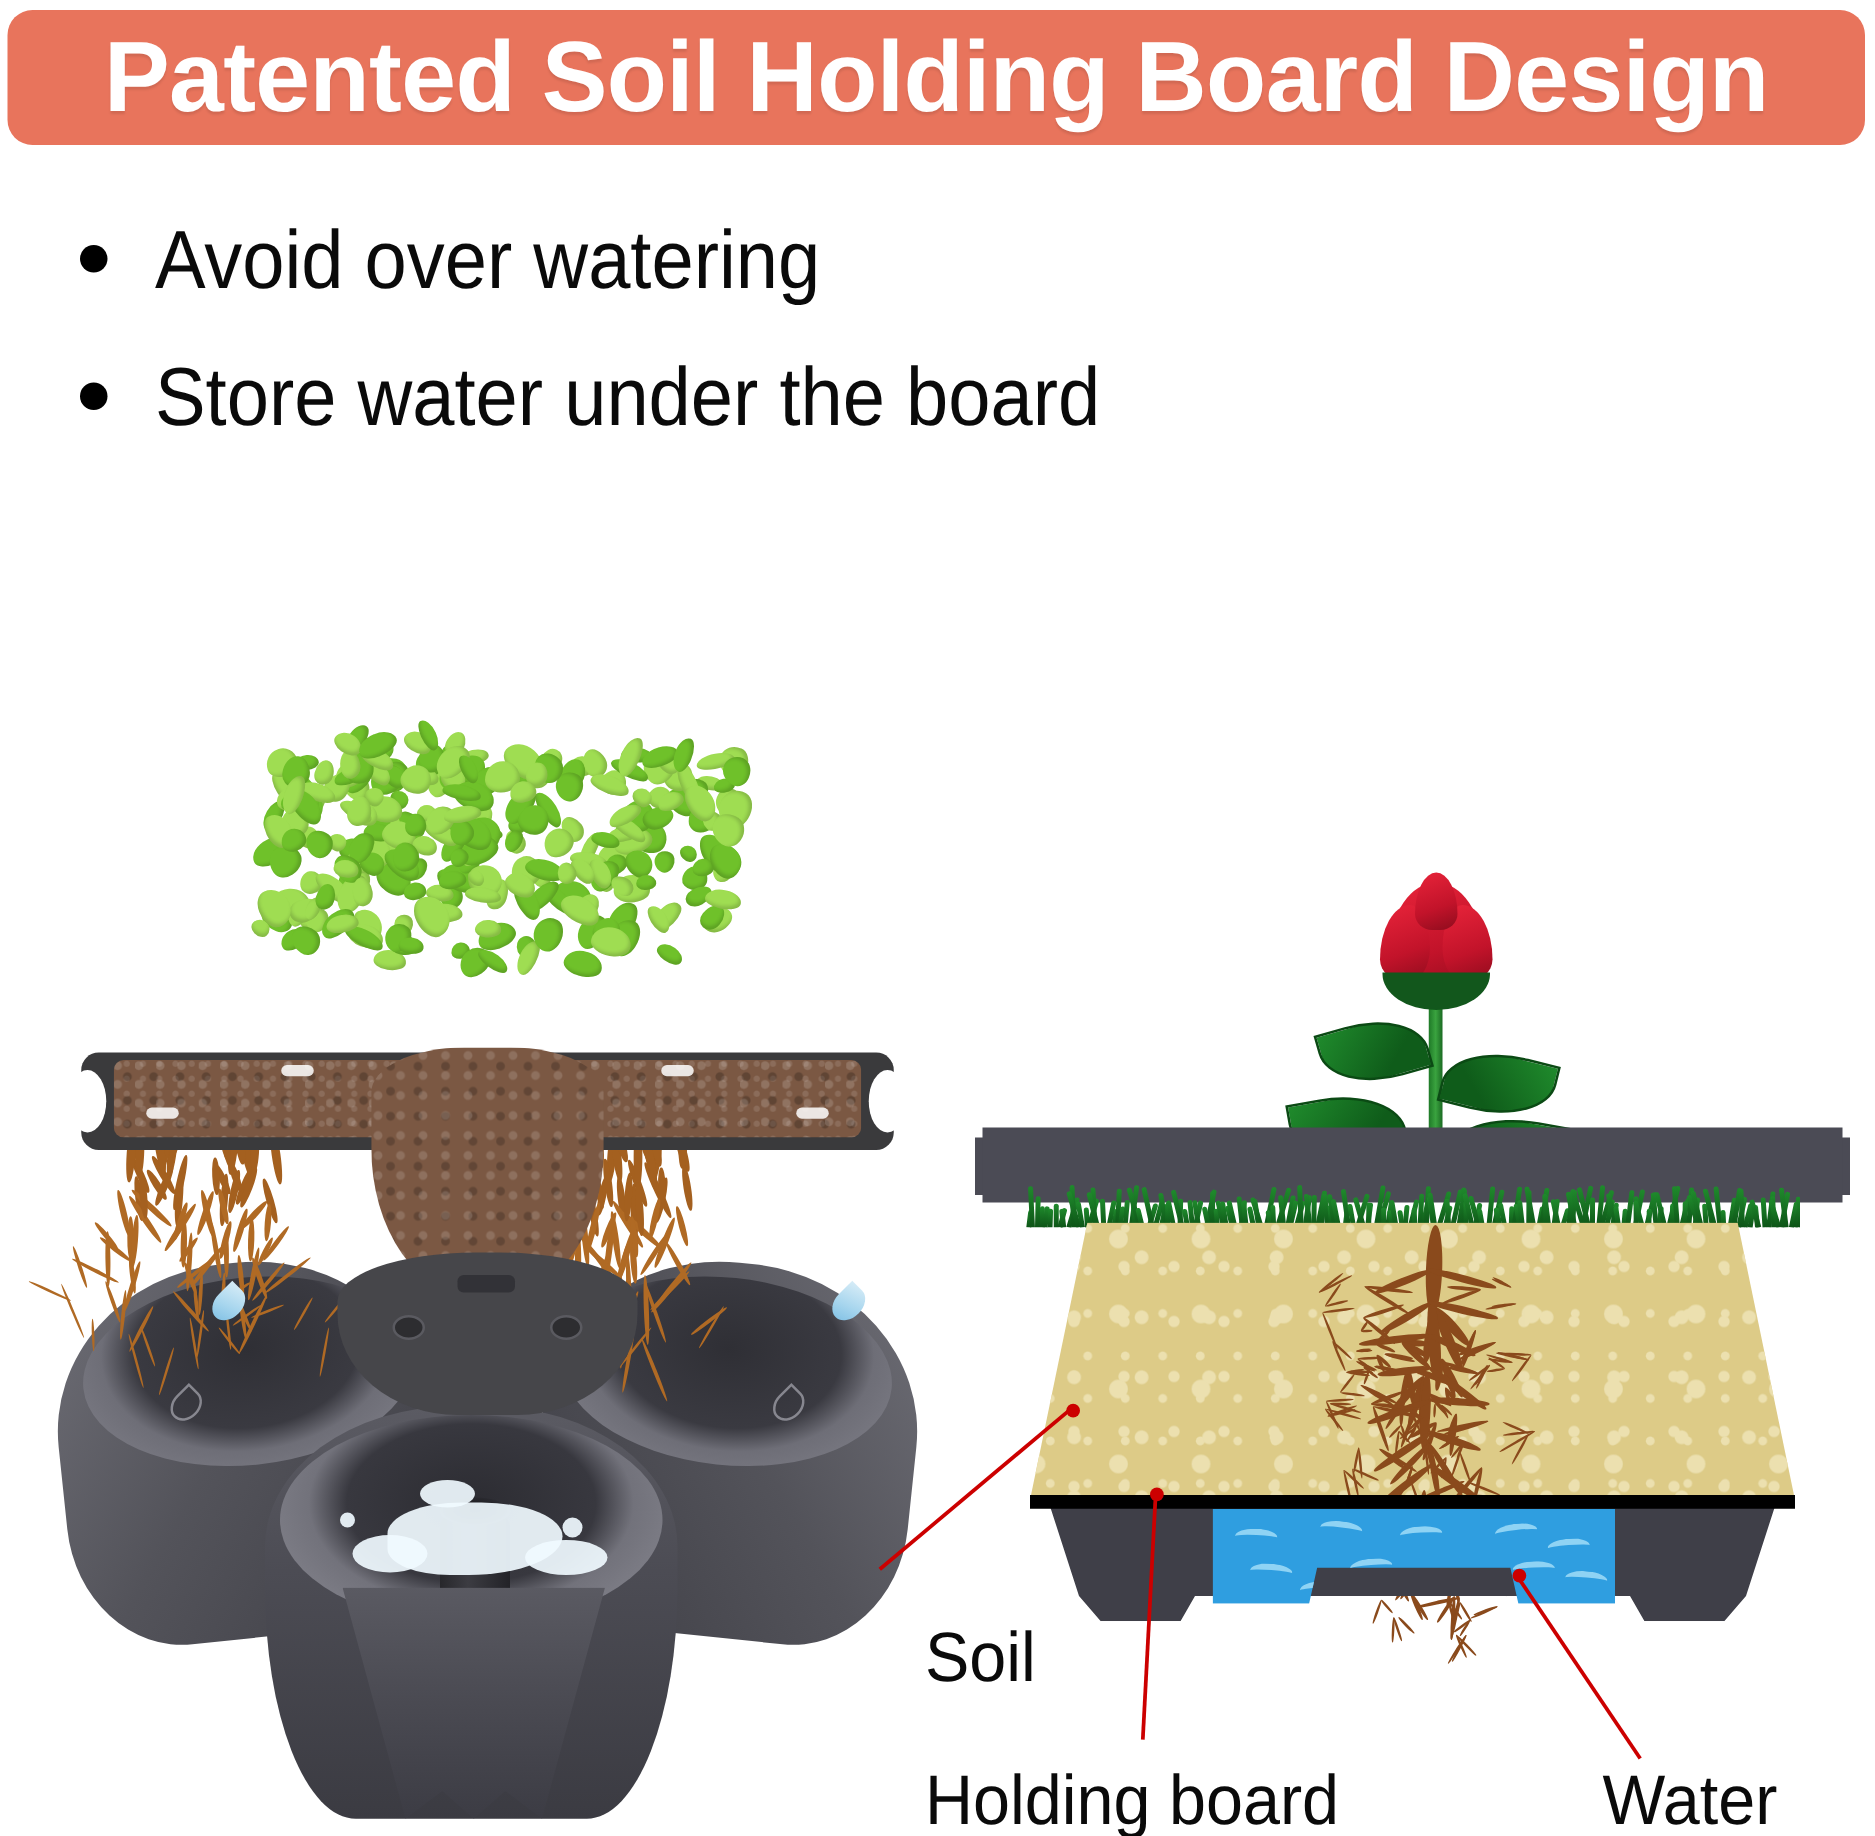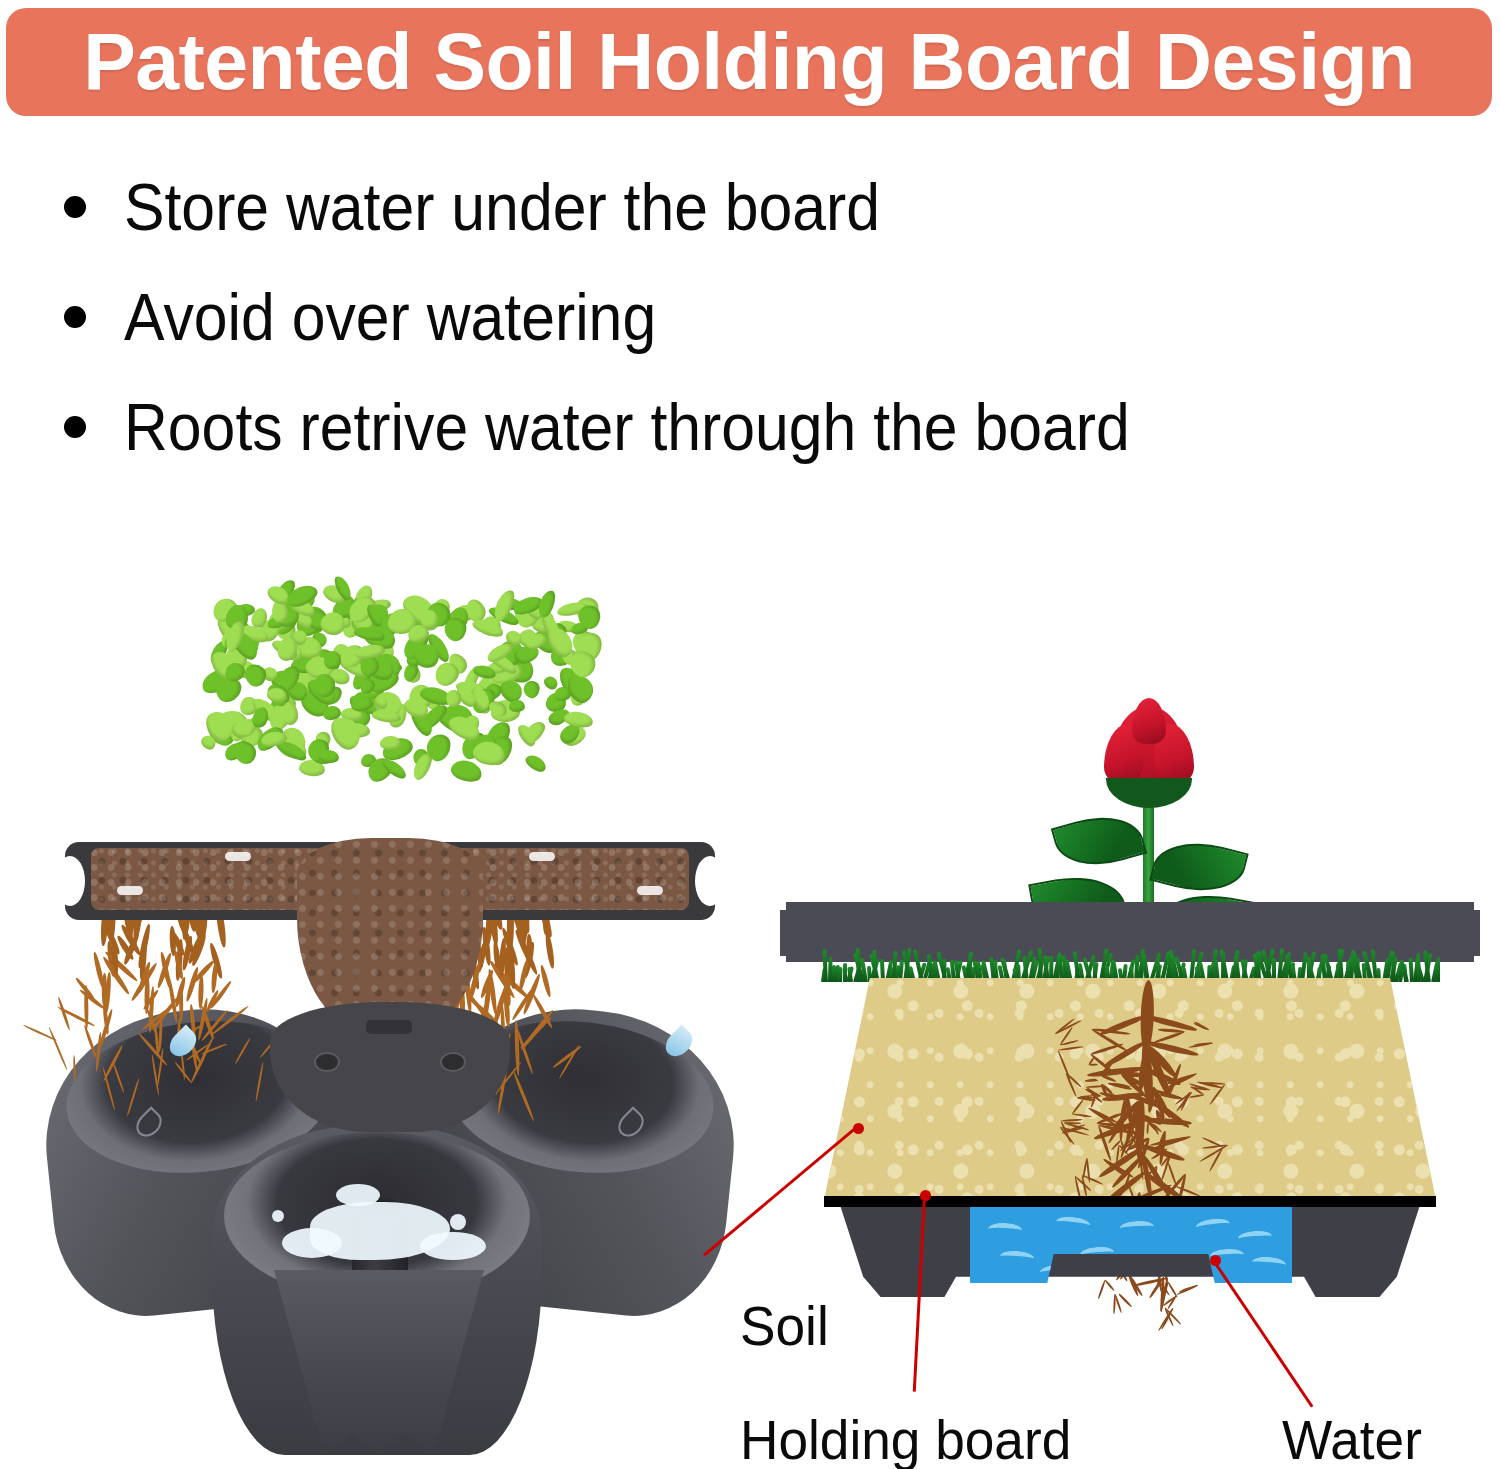--- a/index.html
+++ b/index.html
@@ -408,29 +408,25 @@
 </head>
 <body>
 
 <div id="header-banner">
   <div id="header-title">Patented Soil Holding Board Design</div>
 </div>
 
 <div id="bullet-list">
   <div class="bullet-row">
     <span class="bullet-dot"></span>
-    <span class="bullet-text">Store water under the board</span>
-  </div>
-  <div class="bullet-row">
-    <span class="bullet-dot"></span>
     <span class="bullet-text">Avoid over watering</span>
   </div>
   <div class="bullet-row">
     <span class="bullet-dot"></span>
-    <span class="bullet-text">Roots retrive water through the board</span>
+    <span class="bullet-text">Store water under the board</span>
   </div>
 </div>
 
 <div id="left-photo">
 
   <div class="leafcluster" id="bush" style="left:170px; top:0px; width:400px; height:290px;">
       <div class="leaf-blob" style="left: 108.365px; top: 11.3158px; width: 16.7828px; height: 16.5386px; background: rgb(111, 193, 42); transform: rotate(58.784deg); box-shadow: rgba(0, 0, 0, 0.16) -2px -2px 3px inset;"></div>
       <div class="leaf-blob" style="left: 200.119px; top: 122.52px; width: 16.4078px; height: 25.0343px; background: rgb(159, 221, 82); transform: rotate(17.0619deg); box-shadow: rgba(0, 0, 0, 0.16) -2px -2px 3px inset;"></div>
       <div class="leaf-blob" style="left: 160.348px; top: 78.904px; width: 19.6078px; height: 12.5539px; background: rgb(111, 193, 42); transform: rotate(-44.4372deg); box-shadow: rgba(0, 0, 0, 0.16) -2px -2px 3px inset;"></div>
       <div class="leaf-blob" style="left: 284.677px; top: 109.976px; width: 14.5928px; height: 24.1437px; background: rgb(159, 221, 82); transform: rotate(-27.7623deg); box-shadow: rgba(0, 0, 0, 0.16) -2px -2px 3px inset;"></div>

